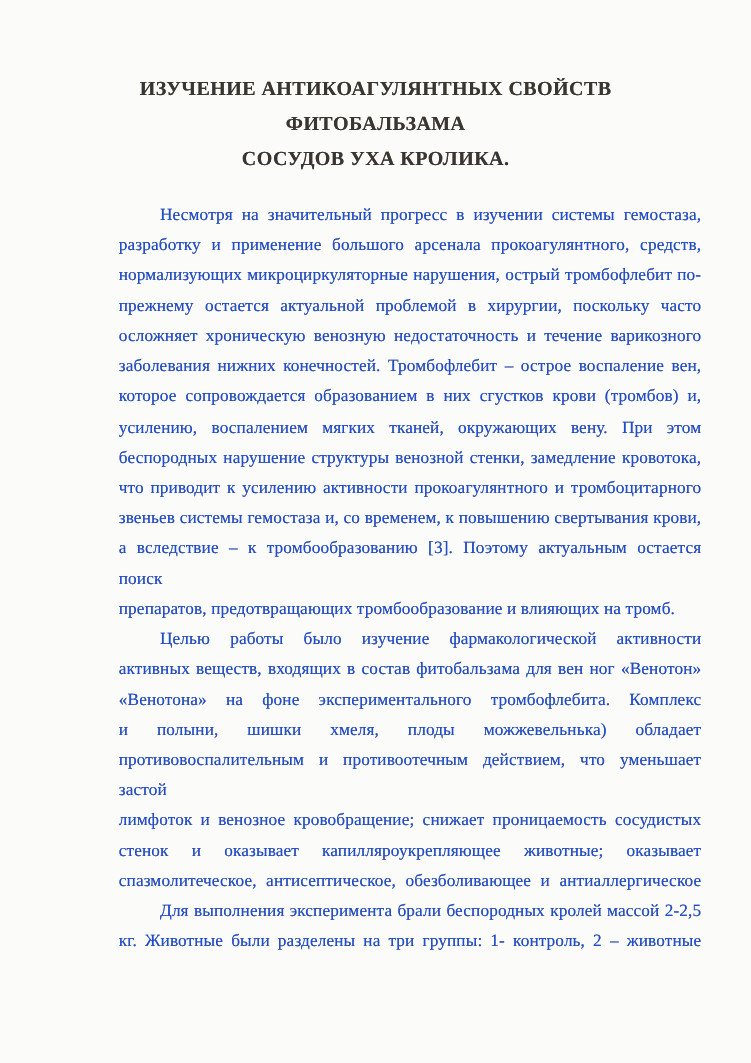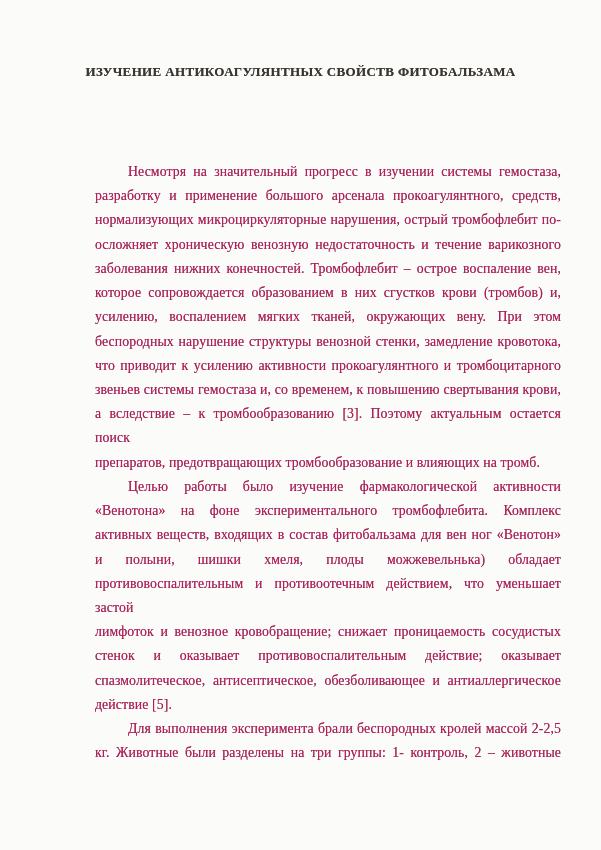--- a/index.html
+++ b/index.html
@@ -15,74 +15,75 @@
     overflow: hidden;
     font-family: "Liberation Serif", "DejaVu Serif", serif;
   }
   .title-block {
     position: absolute;
     top: 58px;
     left: 40px;
     width: 521px;
     text-align: center;
     font-weight: bold;
-    font-size: 13px;
+    font-size: 16px;
     line-height: 28px;
     letter-spacing: 0.35px;
     color: #39352f;
     text-shadow: 0 0 0.5px rgba(70, 64, 56, 0.75);
   }
   .body-block {
     position: absolute;
     top: 160px;
     left: 95px;
     width: 466px;
     font-size: 13.8px;
     line-height: 24.22px;
     letter-spacing: 0.1px;
-    color: #be185d;
+    color: #1d4ed8;
     text-shadow: 0 0 0.5px rgba(92, 86, 78, 0.8);
   }
   .line {
     text-align: justify;
     text-align-last: justify;
     white-space: normal;
   }
   .line.endline {
     text-align-last: left;
   }
   .line.indent {
     padding-left: 33px;
   }
 </style>
 </head>
 <body>
 
 <div class="page">
   <div class="title-block">
     <div class="title-line">ИЗУЧЕНИЕ АНТИКОАГУЛЯНТНЫХ СВОЙСТВ ФИТОБАЛЬЗАМА</div>
+    <div class="title-line">СОСУДОВ УХА КРОЛИКА.</div>
   </div>
   <div class="body-block">
       <div class="line indent">Несмотря на значительный прогресс в изучении системы гемостаза,</div>
       <div class="line">разработку и применение большого арсенала прокоагулянтного, средств,</div>
       <div class="line">нормализующих микроциркуляторные нарушения, острый тромбофлебит по-</div>
+      <div class="line">прежнему остается актуальной проблемой в хирургии, поскольку часто</div>
       <div class="line">осложняет хроническую венозную недостаточность и течение варикозного</div>
       <div class="line">заболевания нижних конечностей. Тромбофлебит – острое воспаление вен,</div>
       <div class="line">которое сопровождается образованием в них сгустков крови (тромбов) и,</div>
       <div class="line">усилению, воспалением мягких тканей, окружающих вену. При этом</div>
       <div class="line">беспородных нарушение структуры венозной стенки, замедление кровотока,</div>
       <div class="line">что приводит к усилению активности прокоагулянтного и тромбоцитарного</div>
       <div class="line">звеньев системы гемостаза и, со временем, к повышению свертывания крови,</div>
       <div class="line">а вследствие – к тромбообразованию [3]. Поэтому актуальным остается поиск</div>
       <div class="line endline">препаратов, предотвращающих тромбообразование и влияющих на тромб.</div>
       <div class="line indent">Целью работы было изучение фармакологической активности</div>
+      <div class="line">активных веществ, входящих в состав фитобальзама для вен ног «Венотон»</div>
       <div class="line">«Венотона» на фоне экспериментального тромбофлебита. Комплекс</div>
-      <div class="line">активных веществ, входящих в состав фитобальзама для вен ног «Венотон»</div>
       <div class="line">и полыни, шишки хмеля, плоды можжевельнька) обладает</div>
       <div class="line">противовоспалительным и противоотечным действием, что уменьшает застой</div>
       <div class="line">лимфоток и венозное кровобращение; снижает проницаемость сосудистых</div>
-      <div class="line">стенок и оказывает противовоспалительным действие; оказывает</div>
+      <div class="line">стенок и оказывает капилляроукрепляющее животные; оказывает</div>
       <div class="line">спазмолитеческое, антисептическое, обезболивающее и антиаллергическое</div>
-      <div class="line endline">действие [5].</div>
       <div class="line indent">Для выполнения эксперимента брали беспородных кролей массой 2-2,5</div>
       <div class="line">кг. Животные были разделены на три группы: 1- контроль, 2 – животные</div>
     </div>
 </div>
 
 </body></html>

